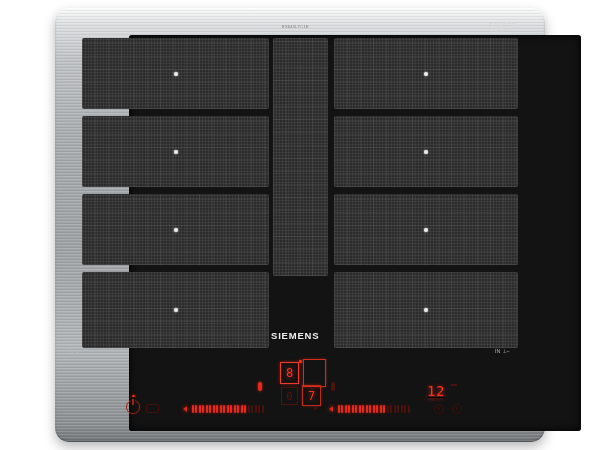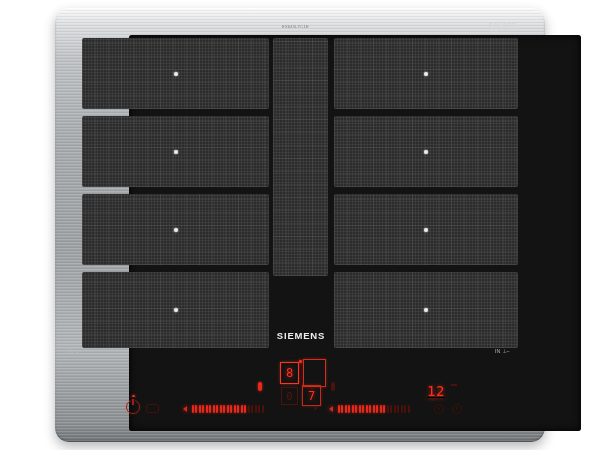--- a/index.html
+++ b/index.html
@@ -28,21 +28,21 @@
   .zc{left:273px;top:38px;width:55px;height:238px;}
   .dot{position:absolute;left:50%;top:50%;width:4px;height:4px;margin:-2px 0 0 -2px;background:#eaeaea;
     border-radius:50%;box-shadow:0 0 2px rgba(255,255,255,.9);}
   
   .model-label{position:absolute;left:282px;top:24px;font-size:8px;color:#7a7a7a;letter-spacing:.5px;
     transform:scale(.5);transform-origin:left top;white-space:nowrap;}
   .schott{position:absolute;left:489px;top:22px;color:#d8d8d8;text-align:center;
     transform:scale(.6);transform-origin:left top;line-height:1.05;}
   .schott .l1{font-size:10px;font-weight:bold;letter-spacing:.5px;}
   .schott .l2{font-size:8px;letter-spacing:2.5px;}
-  .siemens{position:absolute;left:271px;top:330px;width:60px;text-align:center;color:#ededed;
+  .siemens{position:absolute;left:271px;top:330px;width:60px;text-align:left;color:#ededed;
     font-weight:bold;font-size:9.5px;letter-spacing:.8px;transform:scaleY(.92);}
   .in-mark{position:absolute;top:348px;color:#b9b9b9;font-size:9px;transform:scale(.58);
     transform-origin:left top;white-space:nowrap;}
   .in-left{left:68px;} .in-right{left:495px;}
   .in-mark .gnd{margin-left:4px;letter-spacing:-1px;}
   
   .red{color:#ff2d1b;text-shadow:0 0 4px rgba(255,45,27,.7);}
   .dim{color:#5f150e;text-shadow:none;}
   .red-dot{position:absolute;left:132px;top:395px;width:3px;height:3px;background:#ff2a1a;
     border-radius:50%;box-shadow:0 0 3px #ff2a1a;}

